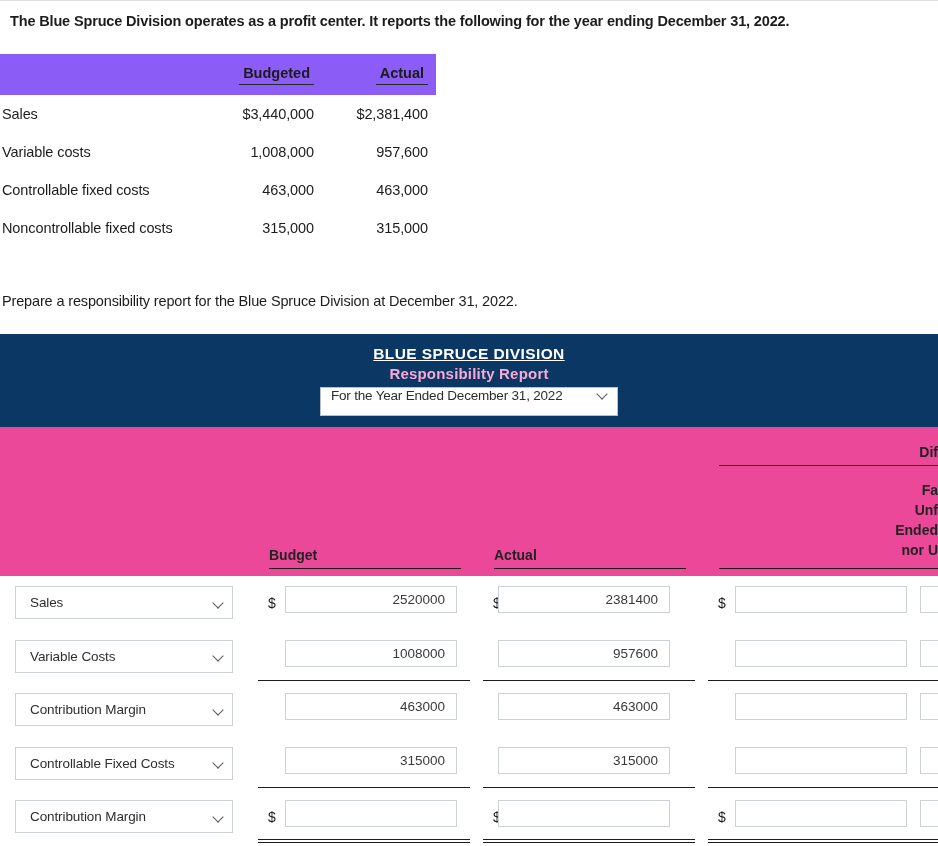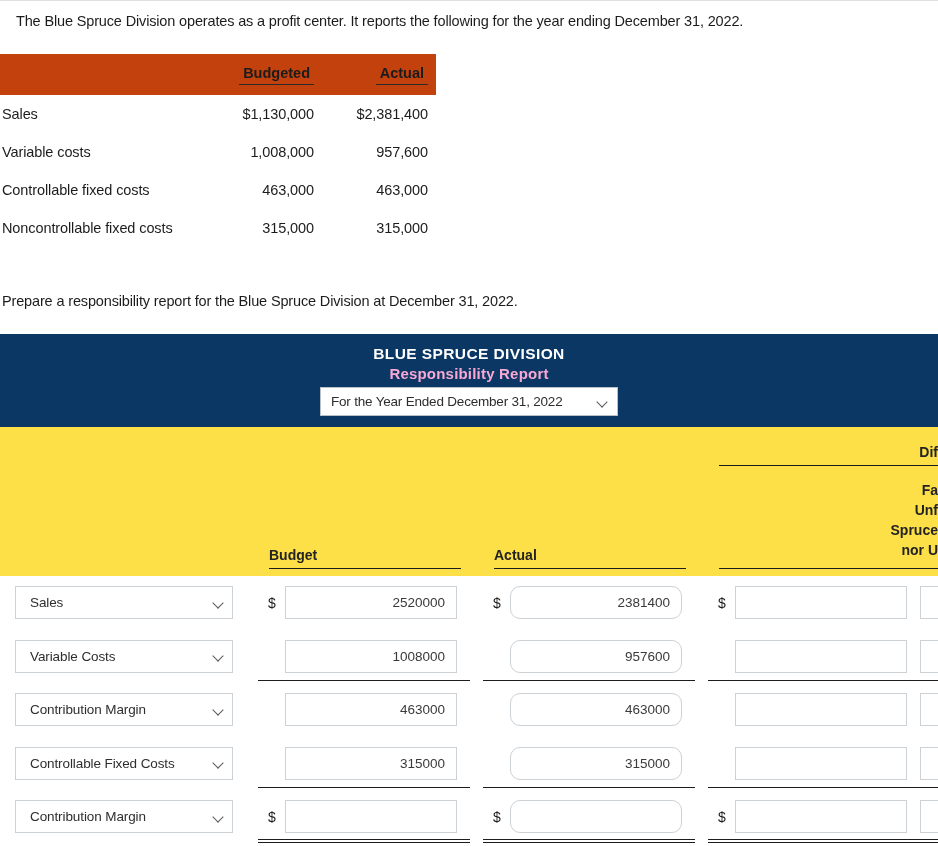--- a/index.html
+++ b/index.html
@@ -15,27 +15,27 @@
   .topline { position:absolute; top:0; left:0; width:938px; height:1px; background:#e0e0e0; }
 
   
   .prompt {
     position: absolute;
     font-size: 14.5px;
     color: #1c1c1c;
     letter-spacing: -0.15px;
     white-space: nowrap;
   }
-  #prompt-1 { top: 13px; left: 16px; }
+  #prompt-1 { top: 13px; left: 10px; font-weight: bold; }
   #prompt-2 { top: 293px; left: 2px; }
 
   
   .given { position:absolute; top:54px; left:0; width:436px; }
   .given table { border-collapse: collapse; width: 436px; }
-  .given thead tr { background:#c2410c; }
+  .given thead tr { background:#8b5cf6; }
   .given thead th {
     height: 41px;
     vertical-align: middle;
     font-size: 14.5px;
     font-weight: bold;
     color:#1c1c1c;
     padding: 0 0 0 0;
     text-align: right;
   }
   .given thead th .ul {
@@ -60,33 +60,34 @@
   .navy {
     position:absolute; top:334px; left:0;
     width: 938px; height: 93px;
     background: #0a3764;
   }
   .navy .title {
     text-align:center; color:#ffffff;
     font-size: 15.5px; font-weight: bold;
     letter-spacing: 0.4px;
     margin-top: 11px;
+    text-decoration: underline;
   }
   .navy .subtitle {
     text-align:center; color:#f9a8d4;
     font-size: 15px; font-weight: bold;
     letter-spacing: 0.2px;
     margin-top: 2px;
   }
   .period-wrap { display:flex; justify-content:center; margin-top: 5px; }
   .period-select {
     width: 298px; height: 29px;
     background:#ffffff;
     border: 1px solid #b9c0c7;
-    display:flex; align-items:center;
+    display:flex; 
     padding: 0 8px 0 10px;
     font-size: 13.5px;
     color:#2d2d2d;
     position:relative;
   }
   .period-select .pval { flex:1; white-space:nowrap; letter-spacing:-0.2px; }
   .chev {
     width:12px; height:12px; flex:0 0 12px;
     position:relative;
   }
@@ -95,21 +96,21 @@
     width:7px; height:7px;
     border-right:1.6px solid #5a5a5a;
     border-bottom:1.6px solid #5a5a5a;
     transform: rotate(45deg);
   }
 
   
   .rbody {
     position:absolute; top:427px; left:0;
     width:938px; height:149px;
-    background:#fde047;
+    background:#ec4899;
   }
   .colhead {
     position:absolute;
     font-size: 14px;
     font-weight: bold;
     color: #232323;
     text-align:left;
     white-space:nowrap;
   }
   .rule {
@@ -140,29 +141,29 @@
     letter-spacing:-0.1px;
   }
   .sel .sval { flex:1; white-space:nowrap; }
 
   .dollar {
     position:absolute; top:19px;
     font-size: 14px; color:#1c1c1c;
   }
   .inp {
     position:absolute; top:10px;
-    height: 33px;
+    height: 27px;
     background:#ffffff;
     border:1px solid #ccd1d6;
     display:flex; align-items:center; justify-content:flex-end;
     padding-right: 11px;
     font-size: 13.5px; color:#3a3a3a;
   }
   .c1 { left: 285px; width: 172px; }
-  .c2 { left: 510px; width: 172px; border-radius: 10px; }
+  .c2 { left: 498px; width: 172px; }
   .c3 { left: 735px; width: 172px; }
   .c4 { left: 920px; width: 172px; }
   .d1 { left: 268px; }
   .d2 { left: 493px; }
   .d3 { left: 718px; }
 
   .subrule { position:absolute; height:0; border-bottom:1.7px solid #1c1c1c; }
   .dblrule { position:absolute; height:4px; border-top:1.7px solid #1c1c1c; border-bottom:1.7px solid #1c1c1c; }
   .u1 { left: 258px; width: 212px; }
   .u2 { left: 483px; width: 212px; }
@@ -183,21 +184,21 @@
       <thead>
         <tr>
           <th class="c-label"></th>
           <th class="c-bud"><span class="ul">Budgeted</span></th>
           <th class="c-act"><span class="ul">Actual</span></th>
         </tr>
       </thead>
       <tbody>
         <tr>
           <td class="lbl">Sales</td>
-          <td class="num">$1,130,000</td>
+          <td class="num">$3,440,000</td>
           <td class="num">$2,381,400</td>
         </tr>
         <tr>
           <td class="lbl">Variable costs</td>
           <td class="num">1,008,000</td>
           <td class="num">957,600</td>
         </tr>
         <tr>
           <td class="lbl">Controllable fixed costs</td>
           <td class="num">463,000</td>
@@ -224,21 +225,21 @@
       </div>
     </div>
   </div>
 
   <div class="rbody">
     <div class="diffword" style="top:17px; right:0px;">Dif</div>
     <div class="rule" style="top:38px; left:719px; width:260px;"></div>
 
     <div class="diffword" style="top:55px; right:0px;">Fa</div>
     <div class="diffword" style="top:75px; right:0px;">Unf</div>
-    <div class="diffword" style="top:95px; right:0px;">Spruce</div>
+    <div class="diffword" style="top:95px; right:0px;">Ended</div>
     <div class="diffword" style="top:115px; right:0px;margin-left:38px;">nor U</div>
 
     <div class="colhead" style="top:120px; left:269px; width:190px;">Budget</div>
     <div class="rule" style="top:141px; left:269px; width:192px;"></div>
 
     <div class="colhead" style="top:120px; left:494px; width:190px;">Actual</div>
     <div class="rule" style="top:141px; left:494px; width:192px;"></div>
 
     <div class="rule" style="top:141px; left:719px; width:260px;"></div>
   </div>

